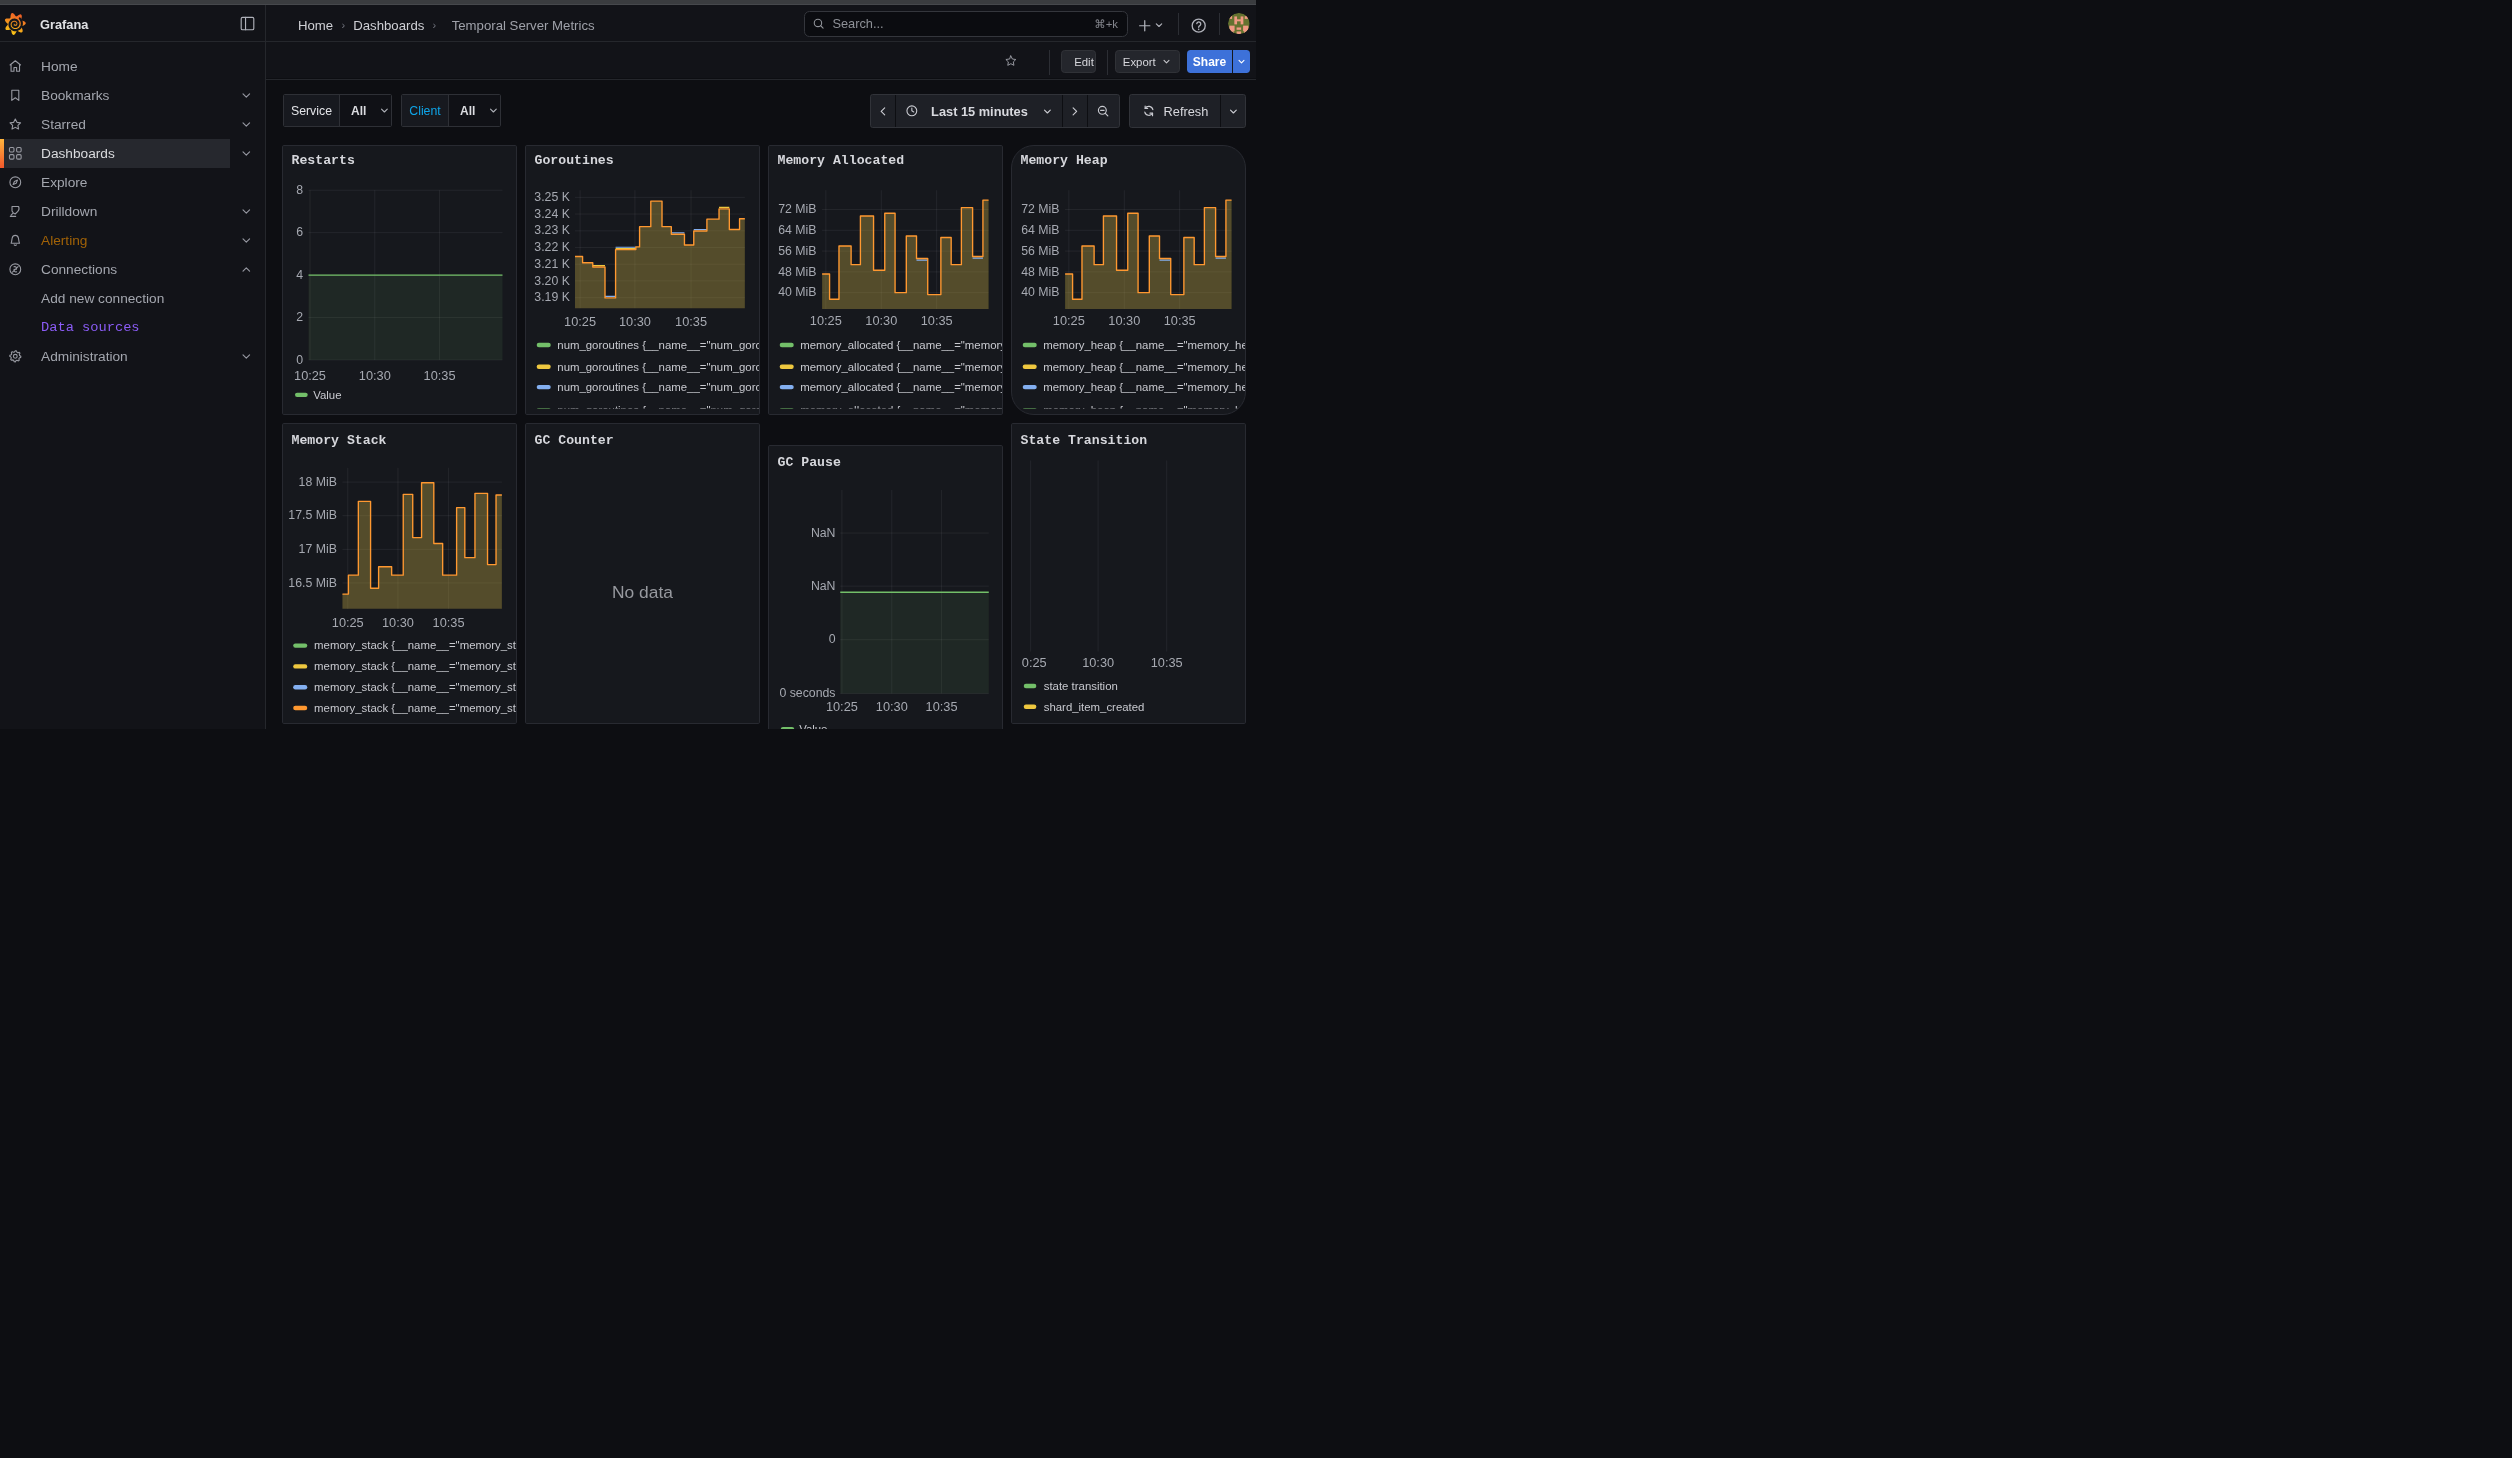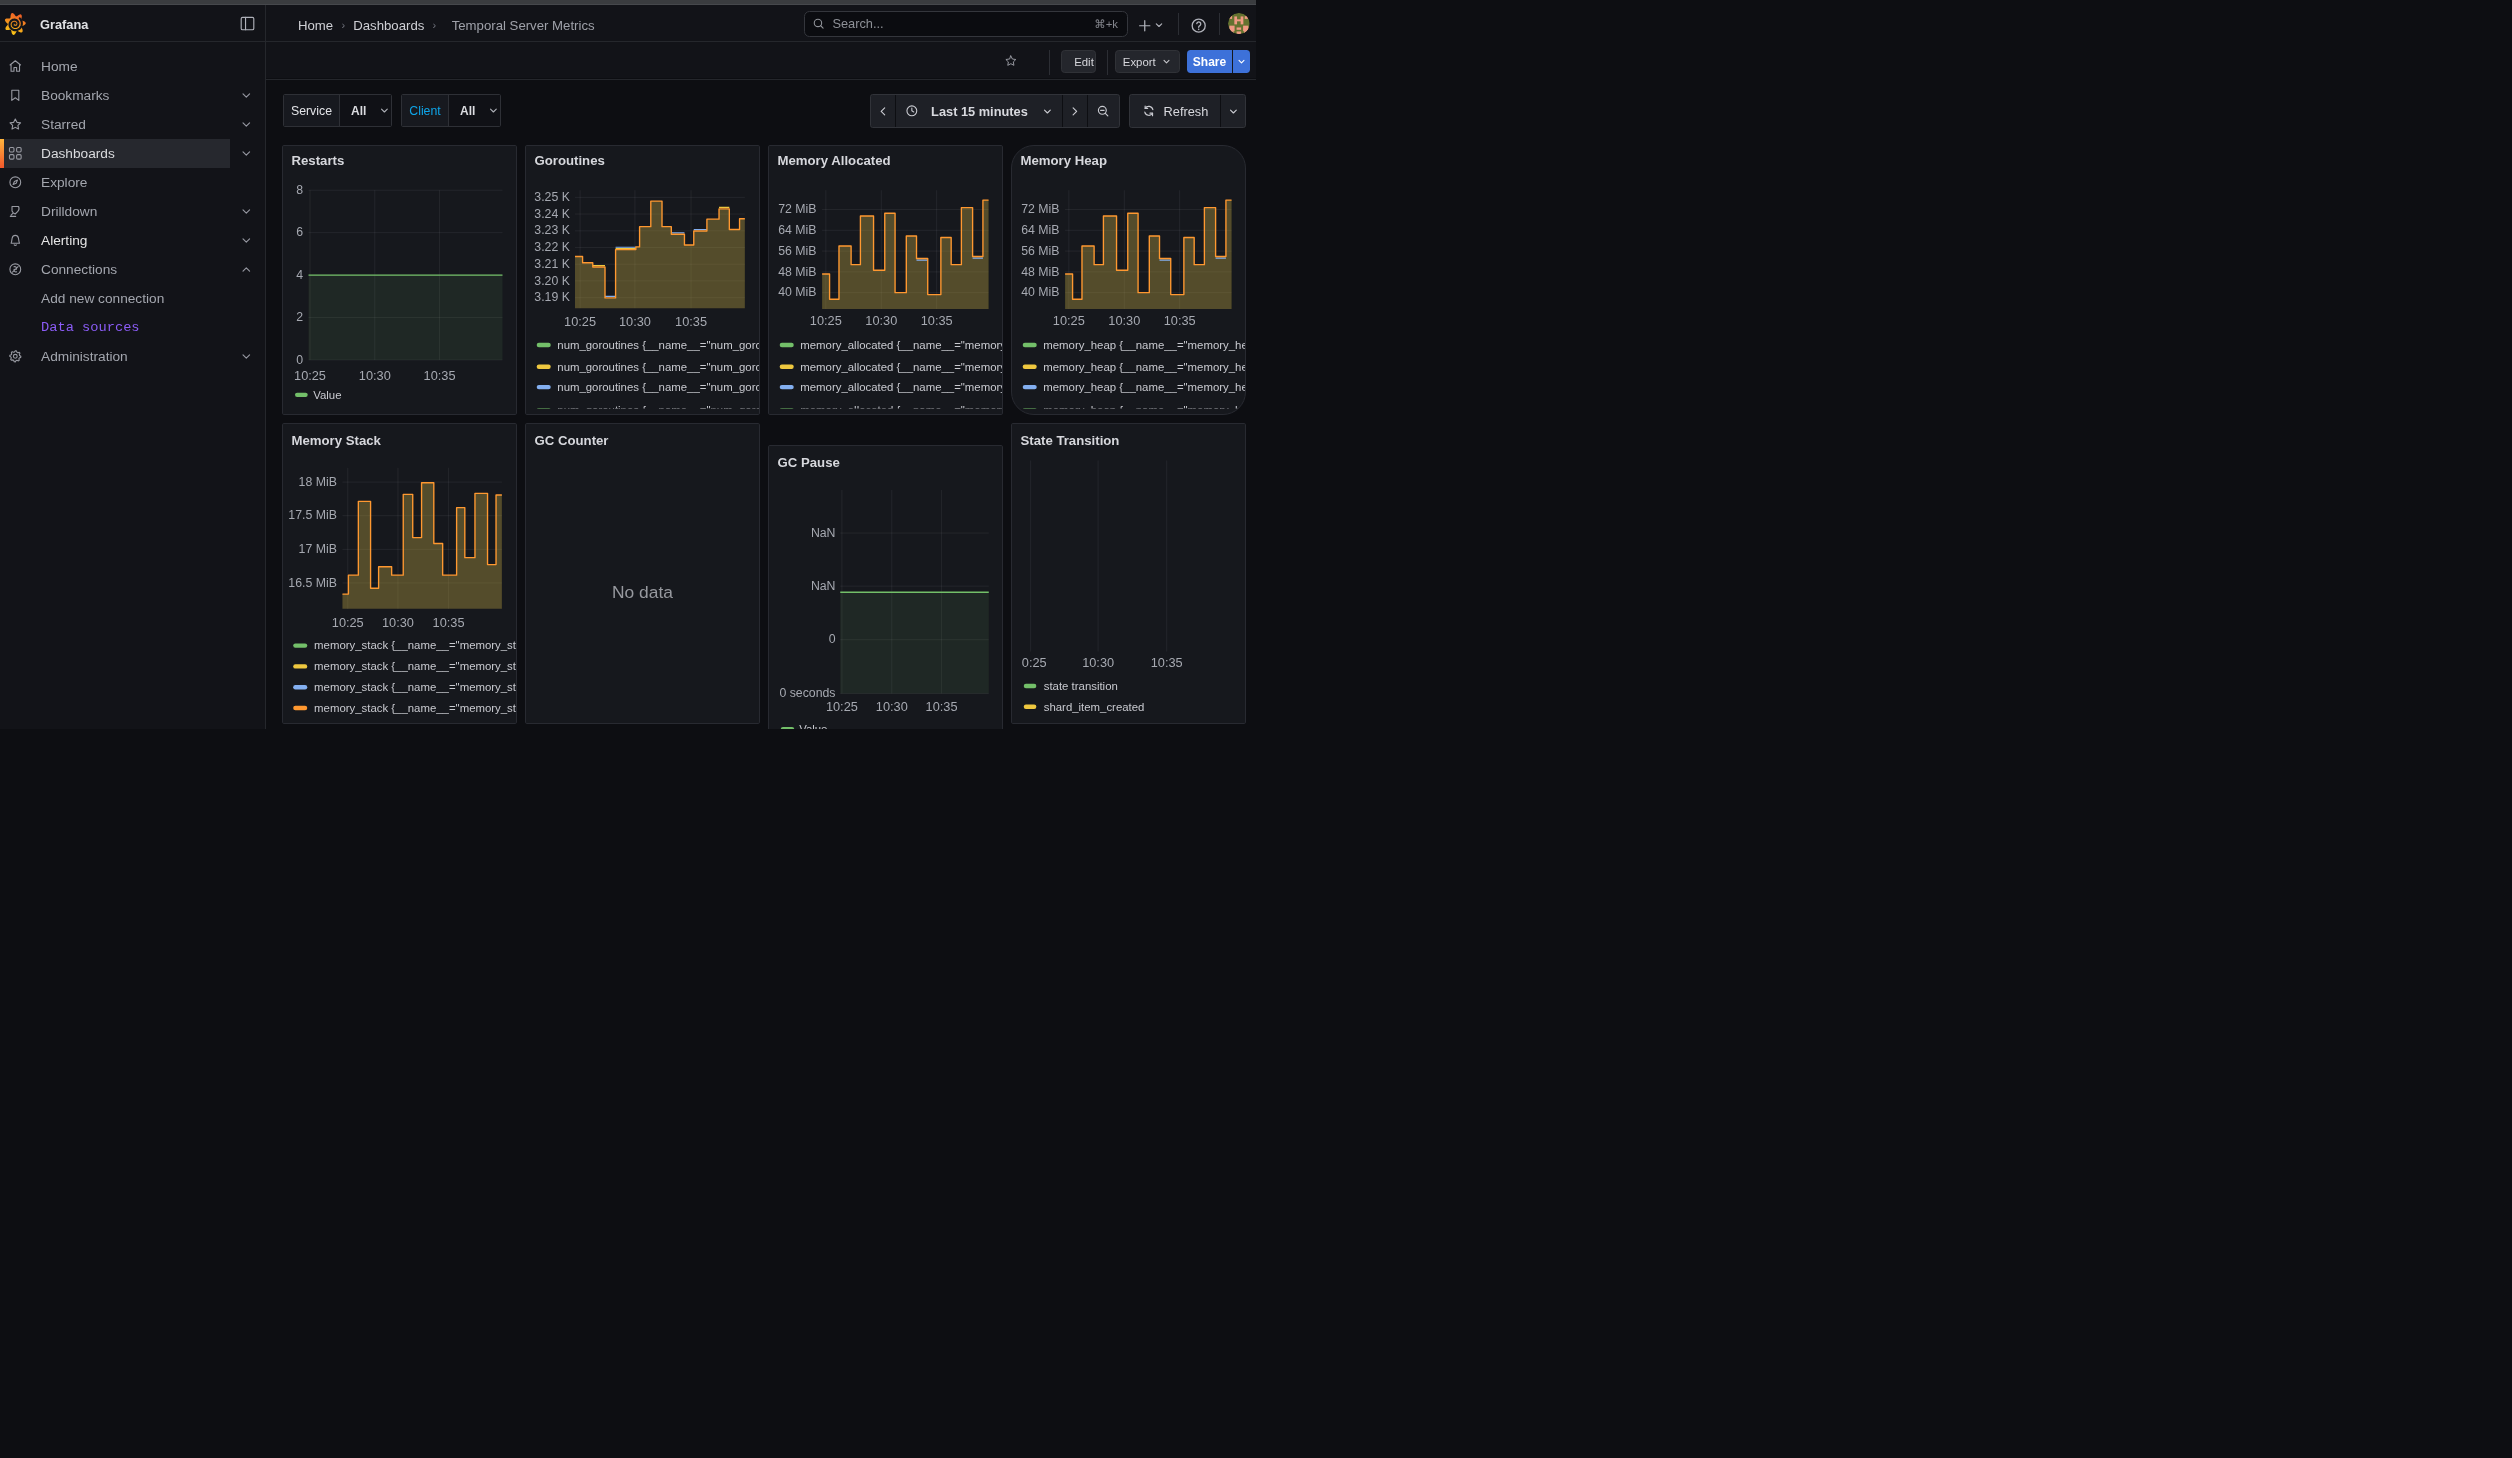--- a/index.html
+++ b/index.html
@@ -1,20 +1,20 @@
 <!DOCTYPE html>
 <html style="font-size:14.6px"><head><meta charset="utf-8"><title>Temporal Server Metrics - Dashboards - Grafana</title>
 <style>
 *{margin:0;padding:0;box-sizing:border-box;}
 html,body{background:#0d0e12;}
 body{font-family:"Liberation Sans",sans-serif;color:#d6d7dc;-webkit-font-smoothing:antialiased;}
 .page{position:relative;width:1256px;height:729px;overflow:hidden;background:#0d0e12;}
 .abs{position:absolute;}
 .panel{position:absolute;background:#16181d;border:0.9px solid #282a31;border-radius:1.8px;overflow:hidden;}
-.ptitle{position:absolute;left:8.5px;font-size:13.2px;font-weight:600;color:#d6d7dc;letter-spacing:0;white-space:nowrap;}
+.ptitle{position:absolute;left:8.5px;font-size:13.2px;font-weight:600;color:#d6d7dc;letter-spacing:0;white-space:nowrap;font-family:Liberation Mono, monospace;}
 svg{display:block;}
 .mitem{position:absolute;left:0;width:259px;height:29px;display:flex;align-items:center;color:#a3a6ae;font-size:13.7px;}
 .mitem .mi{position:absolute;left:8.2px;width:14.6px;height:14.6px;}
 .mitem .ml{position:absolute;left:41px;white-space:nowrap;}
 .mitem .mc{position:absolute;left:239px;width:14.6px;height:14.6px;}
 .btn{position:absolute;display:flex;align-items:center;justify-content:center;font-size:11.4px;font-weight:400;color:#d6d7dc;background:#24262c;border:0.9px solid #303237;border-radius:3.7px;}
 </style></head><body>
 <div class="page">
     <div class="abs" style="left:0;top:0;width:1256px;height:5.3px;background:#3a3c3f;"></div>
     <div class="abs" style="left:0;top:4.2px;width:1256px;height:1.1px;background:#46484c;"></div>
@@ -113,21 +113,21 @@
         </svg>
       </div>
     </div>
     <div class="mitem" style="top:226px;">
       <div class="mi" style="top:7.3px;">
         <svg width="14.6" height="14.6" viewBox="0 0 20 20">
           <path d="M4.2 14 H15.8 C14.8 12.9 14.7 8.6 14.3 6.9 C13.8 4.7 12 3.2 10 3.2 C8 3.2 6.2 4.7 5.7 6.9 C5.3 8.6 5.2 12.9 4.2 14 Z" stroke="#989aa2" stroke-width="1.5" fill="none" stroke-linecap="round" stroke-linejoin="round"></path>
           <path d="M8.5 16.3 A1.8 1.8 0 0 0 11.5 16.3" stroke="#989aa2" stroke-width="1.5" fill="none" stroke-linecap="round" stroke-linejoin="round"></path>
         </svg>
       </div>
-      <div class="ml" style="color:#e5e5e5;">Alerting</div>
+      <div class="ml" style="color:#a16207;">Alerting</div>
       <div class="mc" style="top:7.3px;">
         <svg width="14.6" height="14.6" viewBox="0 0 20 20">
           <path d="M5.5 8 L10 12.5 L14.5 8" stroke="#9597a0" stroke-width="1.6" fill="none" stroke-linecap="round" stroke-linejoin="round"></path>
         </svg>
       </div>
     </div>
     <div class="mitem" style="top:255px;">
       <div class="mi" style="top:7.3px;">
         <svg width="14.6" height="14.6" viewBox="0 0 20 20">
           <circle cx="10" cy="10" r="7.4" stroke="#989aa2" stroke-width="1.5" fill="none" stroke-linecap="round" stroke-linejoin="round"></circle>

